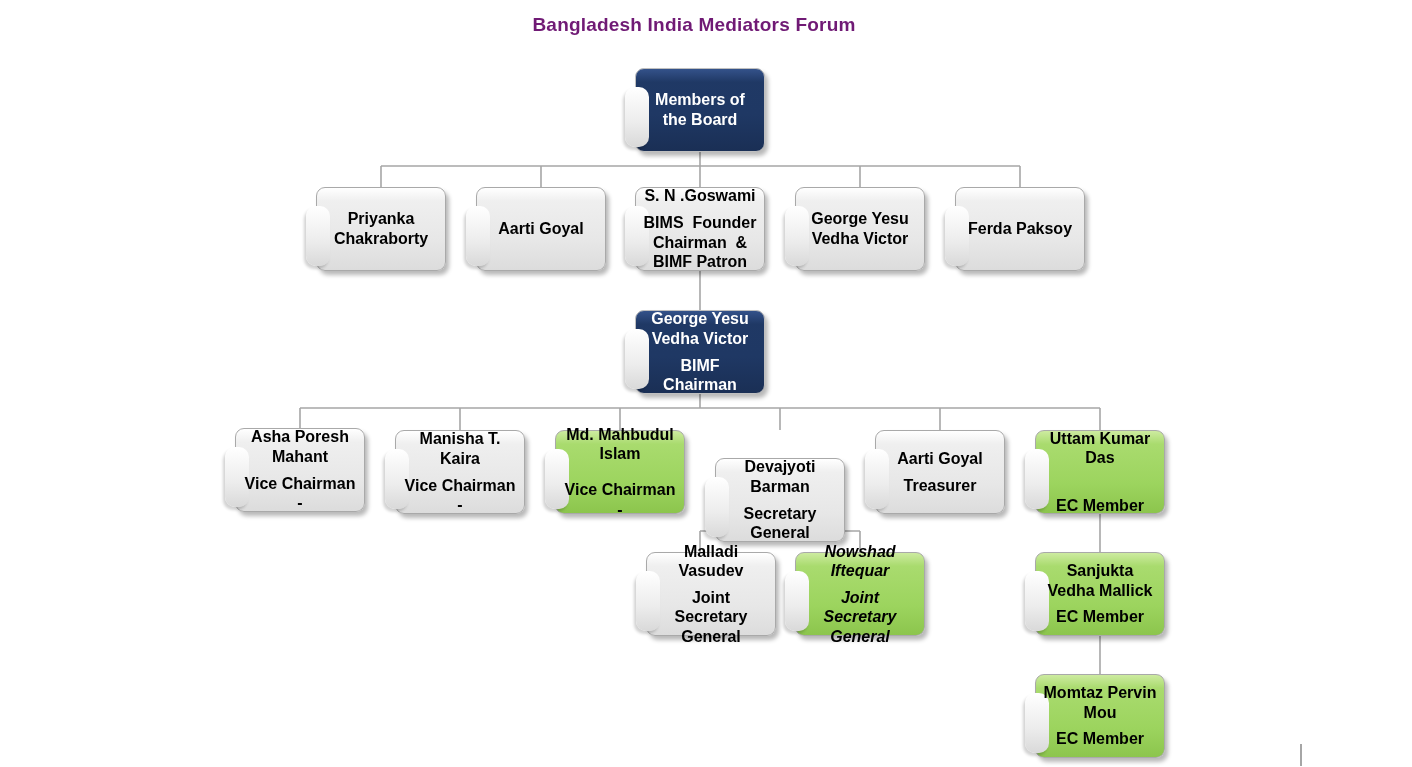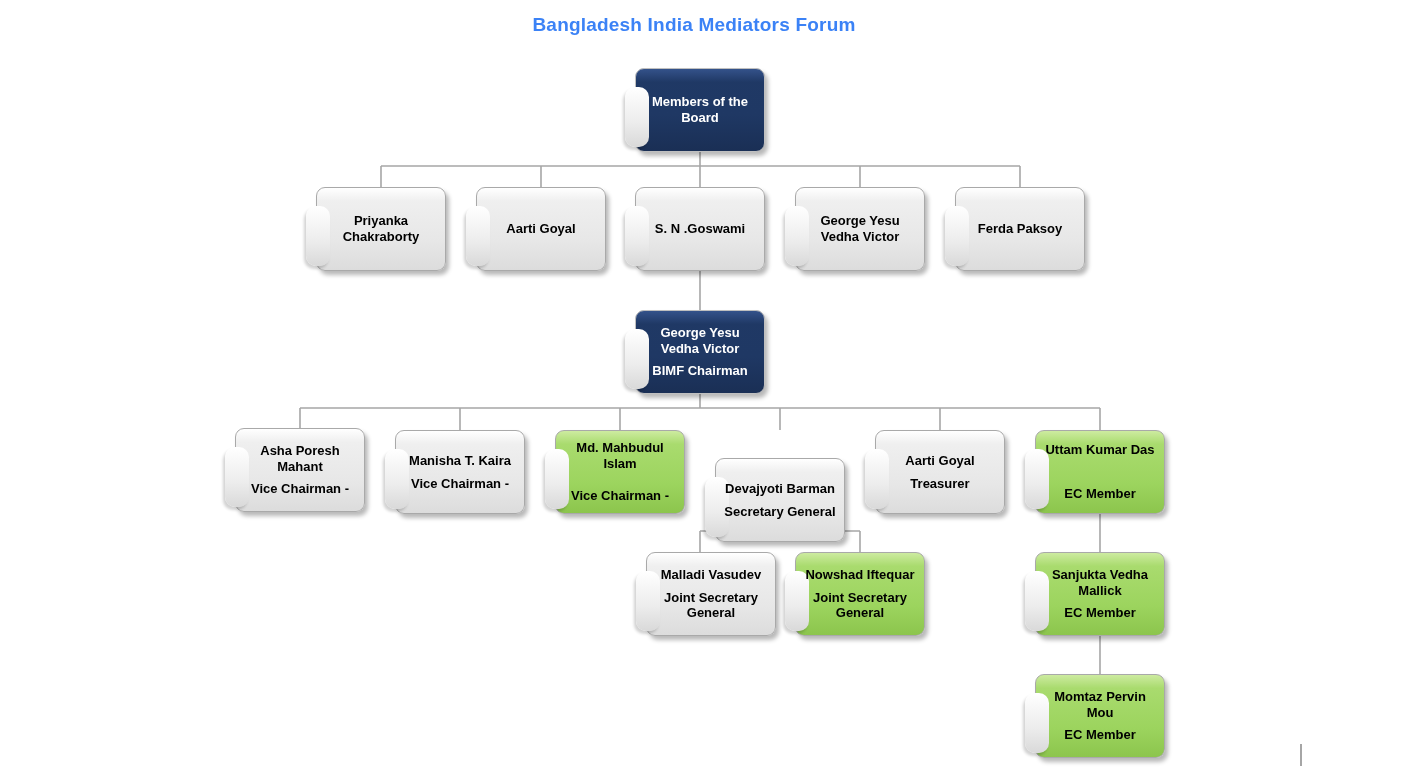--- a/index.html
+++ b/index.html
@@ -11,21 +11,21 @@
     position: relative;
     overflow: hidden;
   }
   .chart-title {
     position: absolute;
     top: 14px; left: 0;
     width: 1388px;
     text-align: center;
     font-size: 19px;
     font-weight: bold;
-    color: #3b82f6;
+    color: #701a75;
     letter-spacing: 0.2px;
   }
   svg.connectors {
     position: absolute;
     top: 0; left: 0;
     z-index: 1;
   }
   .node {
     position: absolute;
     width: 130px; height: 84px;
@@ -46,21 +46,21 @@
     content: "";
     position: absolute;
     left: -11px; top: 18px;
     width: 24px; height: calc(100% - 22px);
     background: linear-gradient(180deg, #ffffff 0%, #ececec 60%, #d9d9d9 100%);
     border-radius: 10px;
     box-shadow: -2px 3px 3px rgba(0,0,0,0.18);
     z-index: -1;
   }
   .node .ntext {
-    font-size: 13px;
+    font-size: 16px;
     font-weight: bold;
     line-height: 1.22;
     white-space: pre-wrap;
     color: #000000;
   }
   .node .ntext:empty { display: none; }
   .node.gray {
     background: linear-gradient(180deg, #ffffff 0%, #efefef 16%, #e7e7e7 65%, #dcdcdc 100%);
   }
   .node.green {
@@ -125,20 +125,21 @@
 <div class="node gray" style="left:316px; top:187px;">
   <div class="ntext">Priyanka Chakraborty</div>
 
 </div>
 <div class="node gray" style="left:476px; top:187px;">
   <div class="ntext">Aarti Goyal</div>
 
 </div>
 <div class="node gray" style="left:635px; top:187px;">
   <div class="ntext">S. N .Goswami</div>
+  <div class="ntext">BIMS  Founder Chairman  &amp; BIMF Patron</div>
 </div>
 <div class="node gray" style="left:795px; top:187px;">
   <div class="ntext">George Yesu Vedha Victor</div>
 
 </div>
 <div class="node gray" style="left:955px; top:187px;">
   <div class="ntext">Ferda Paksoy</div>
 
 </div>
 
@@ -169,21 +170,21 @@
 </div>
 <div class="node green" style="left:1035px; top:430px;gap:28px;">
   <div class="ntext">Uttam Kumar Das</div>
   <div class="ntext">EC Member</div>
 </div>
 
 <div class="node gray" style="left:646px; top:552px;">
   <div class="ntext">Malladi Vasudev</div>
   <div class="ntext">Joint Secretary General</div>
 </div>
-<div class="node green" style="left:795px; top:552px;">
+<div class="node green" style="left:795px; top:552px;font-style:italic;">
   <div class="ntext">Nowshad Iftequar</div>
   <div class="ntext">Joint Secretary General</div>
 </div>
 <div class="node green" style="left:1035px; top:552px;">
   <div class="ntext">Sanjukta Vedha Mallick</div>
   <div class="ntext">EC Member</div>
 </div>
 
 <div class="node green" style="left:1035px; top:674px;">
   <div class="ntext">Momtaz Pervin Mou</div>

